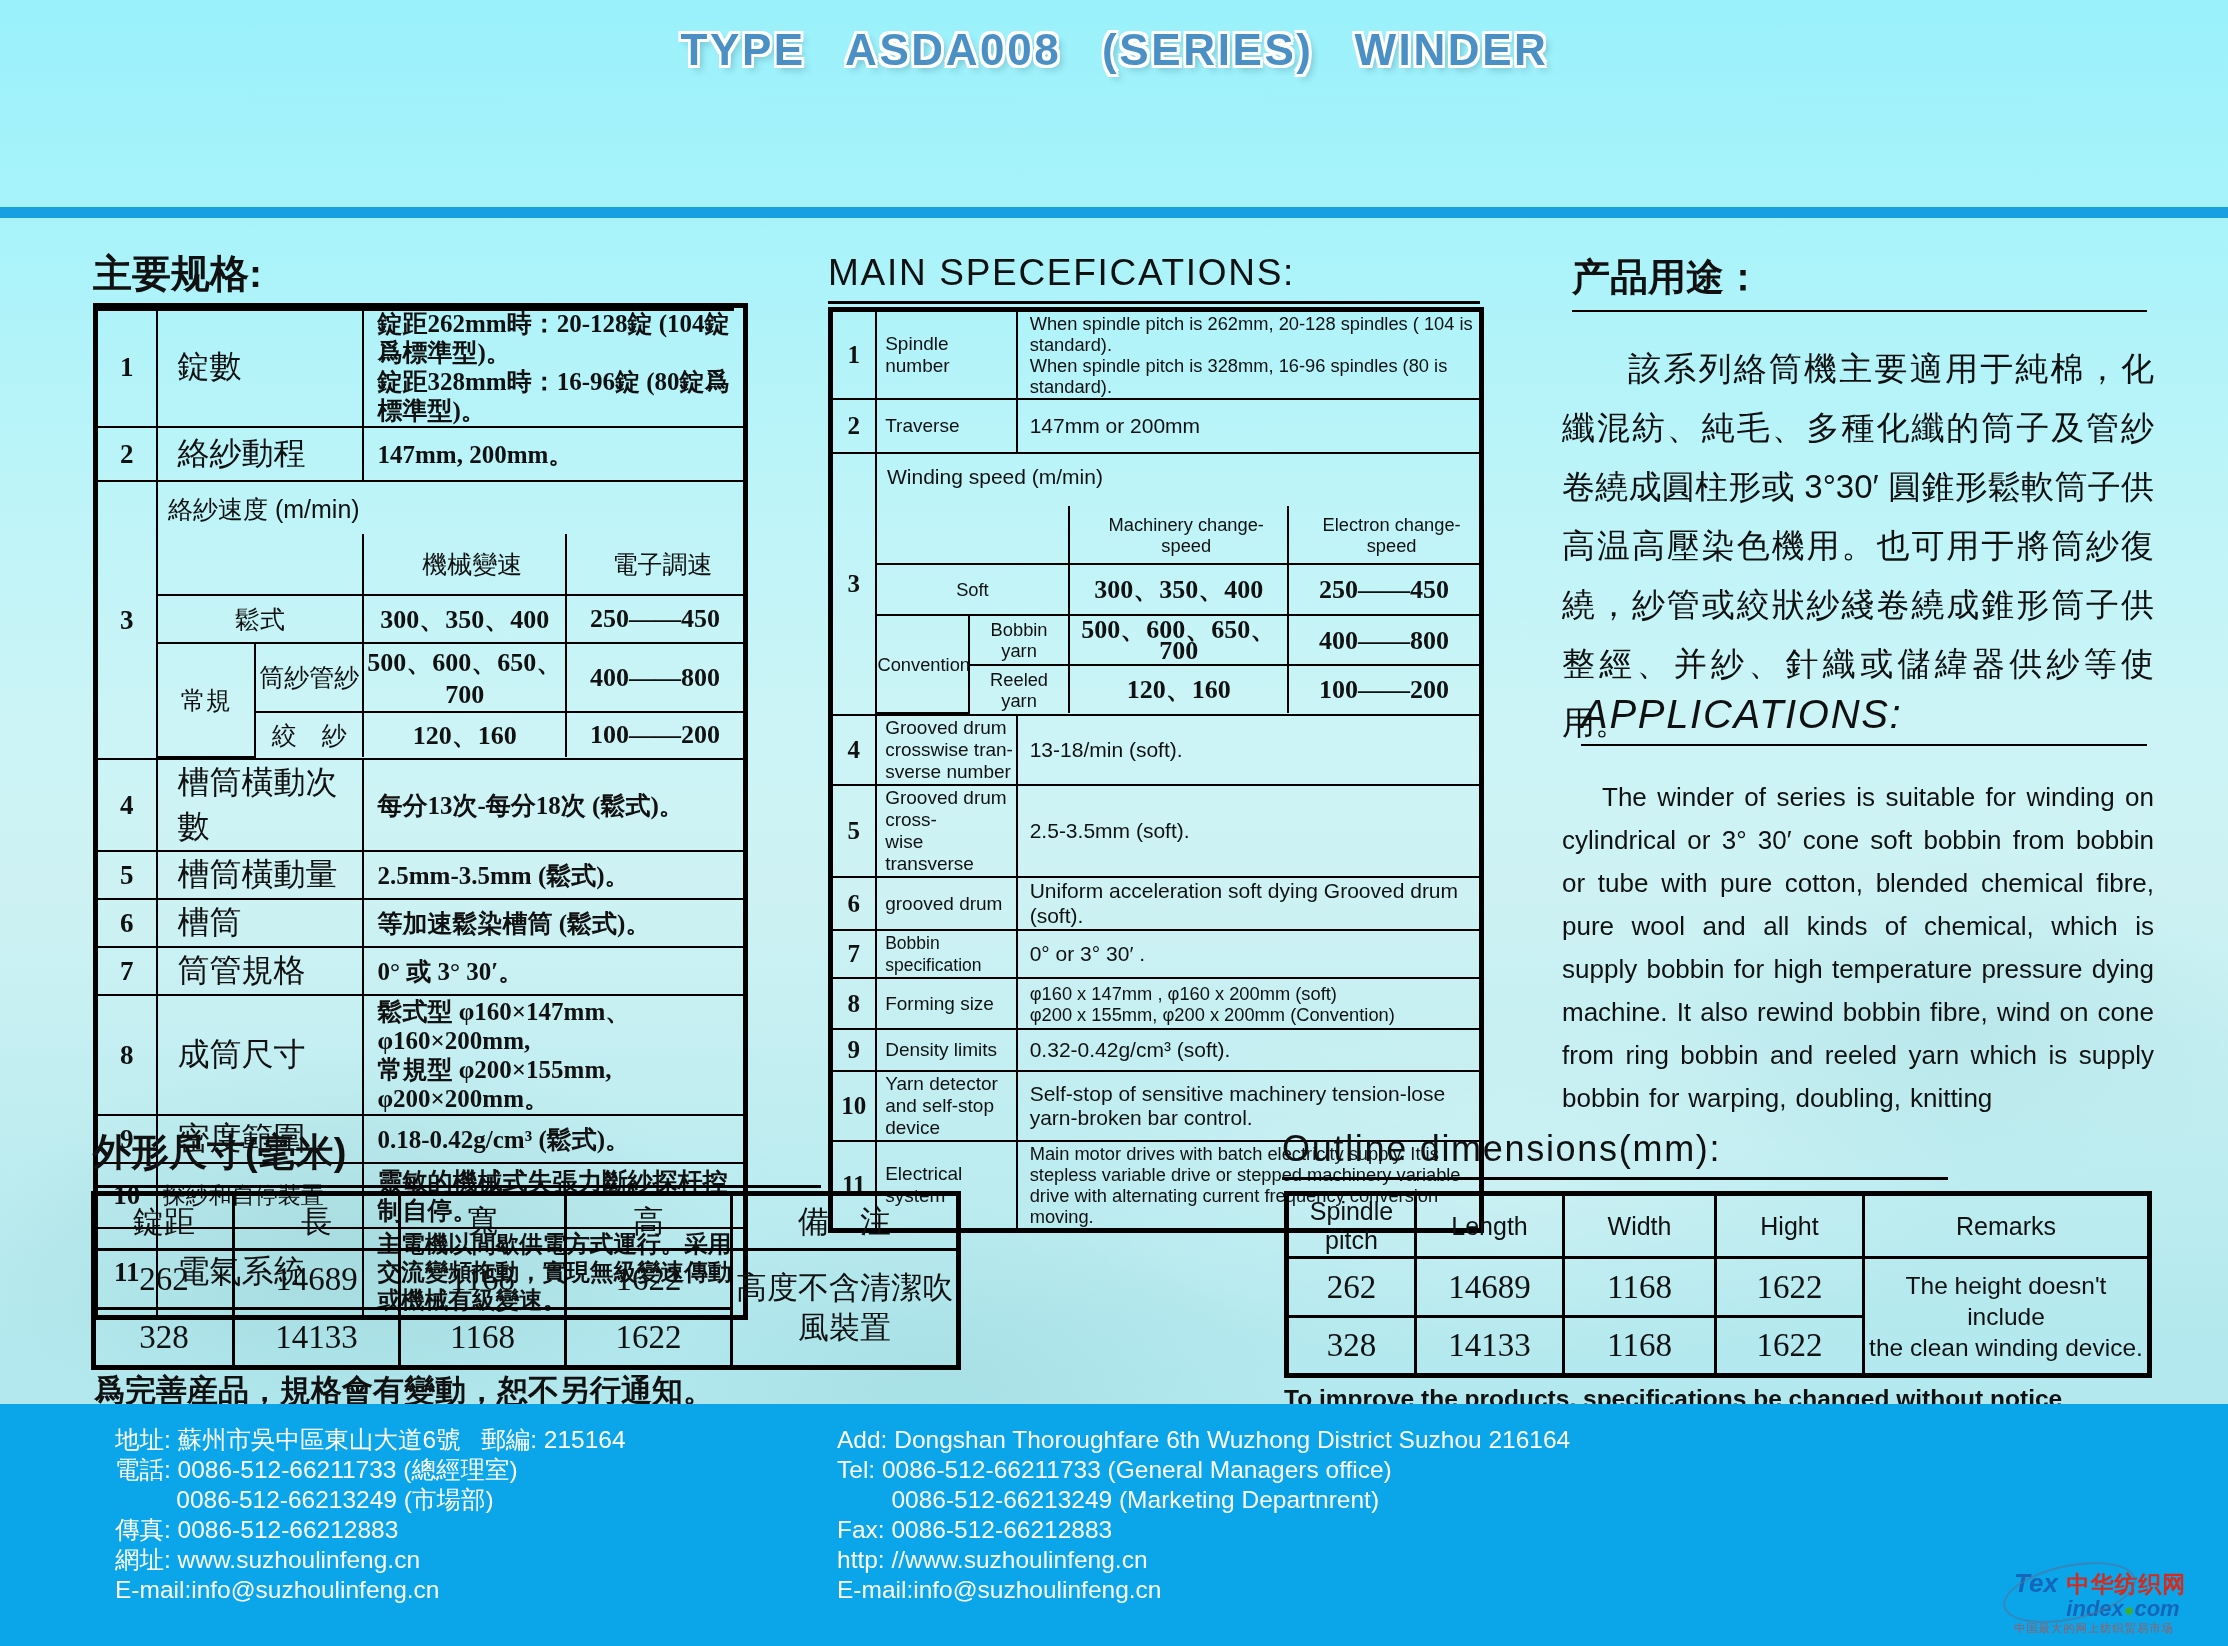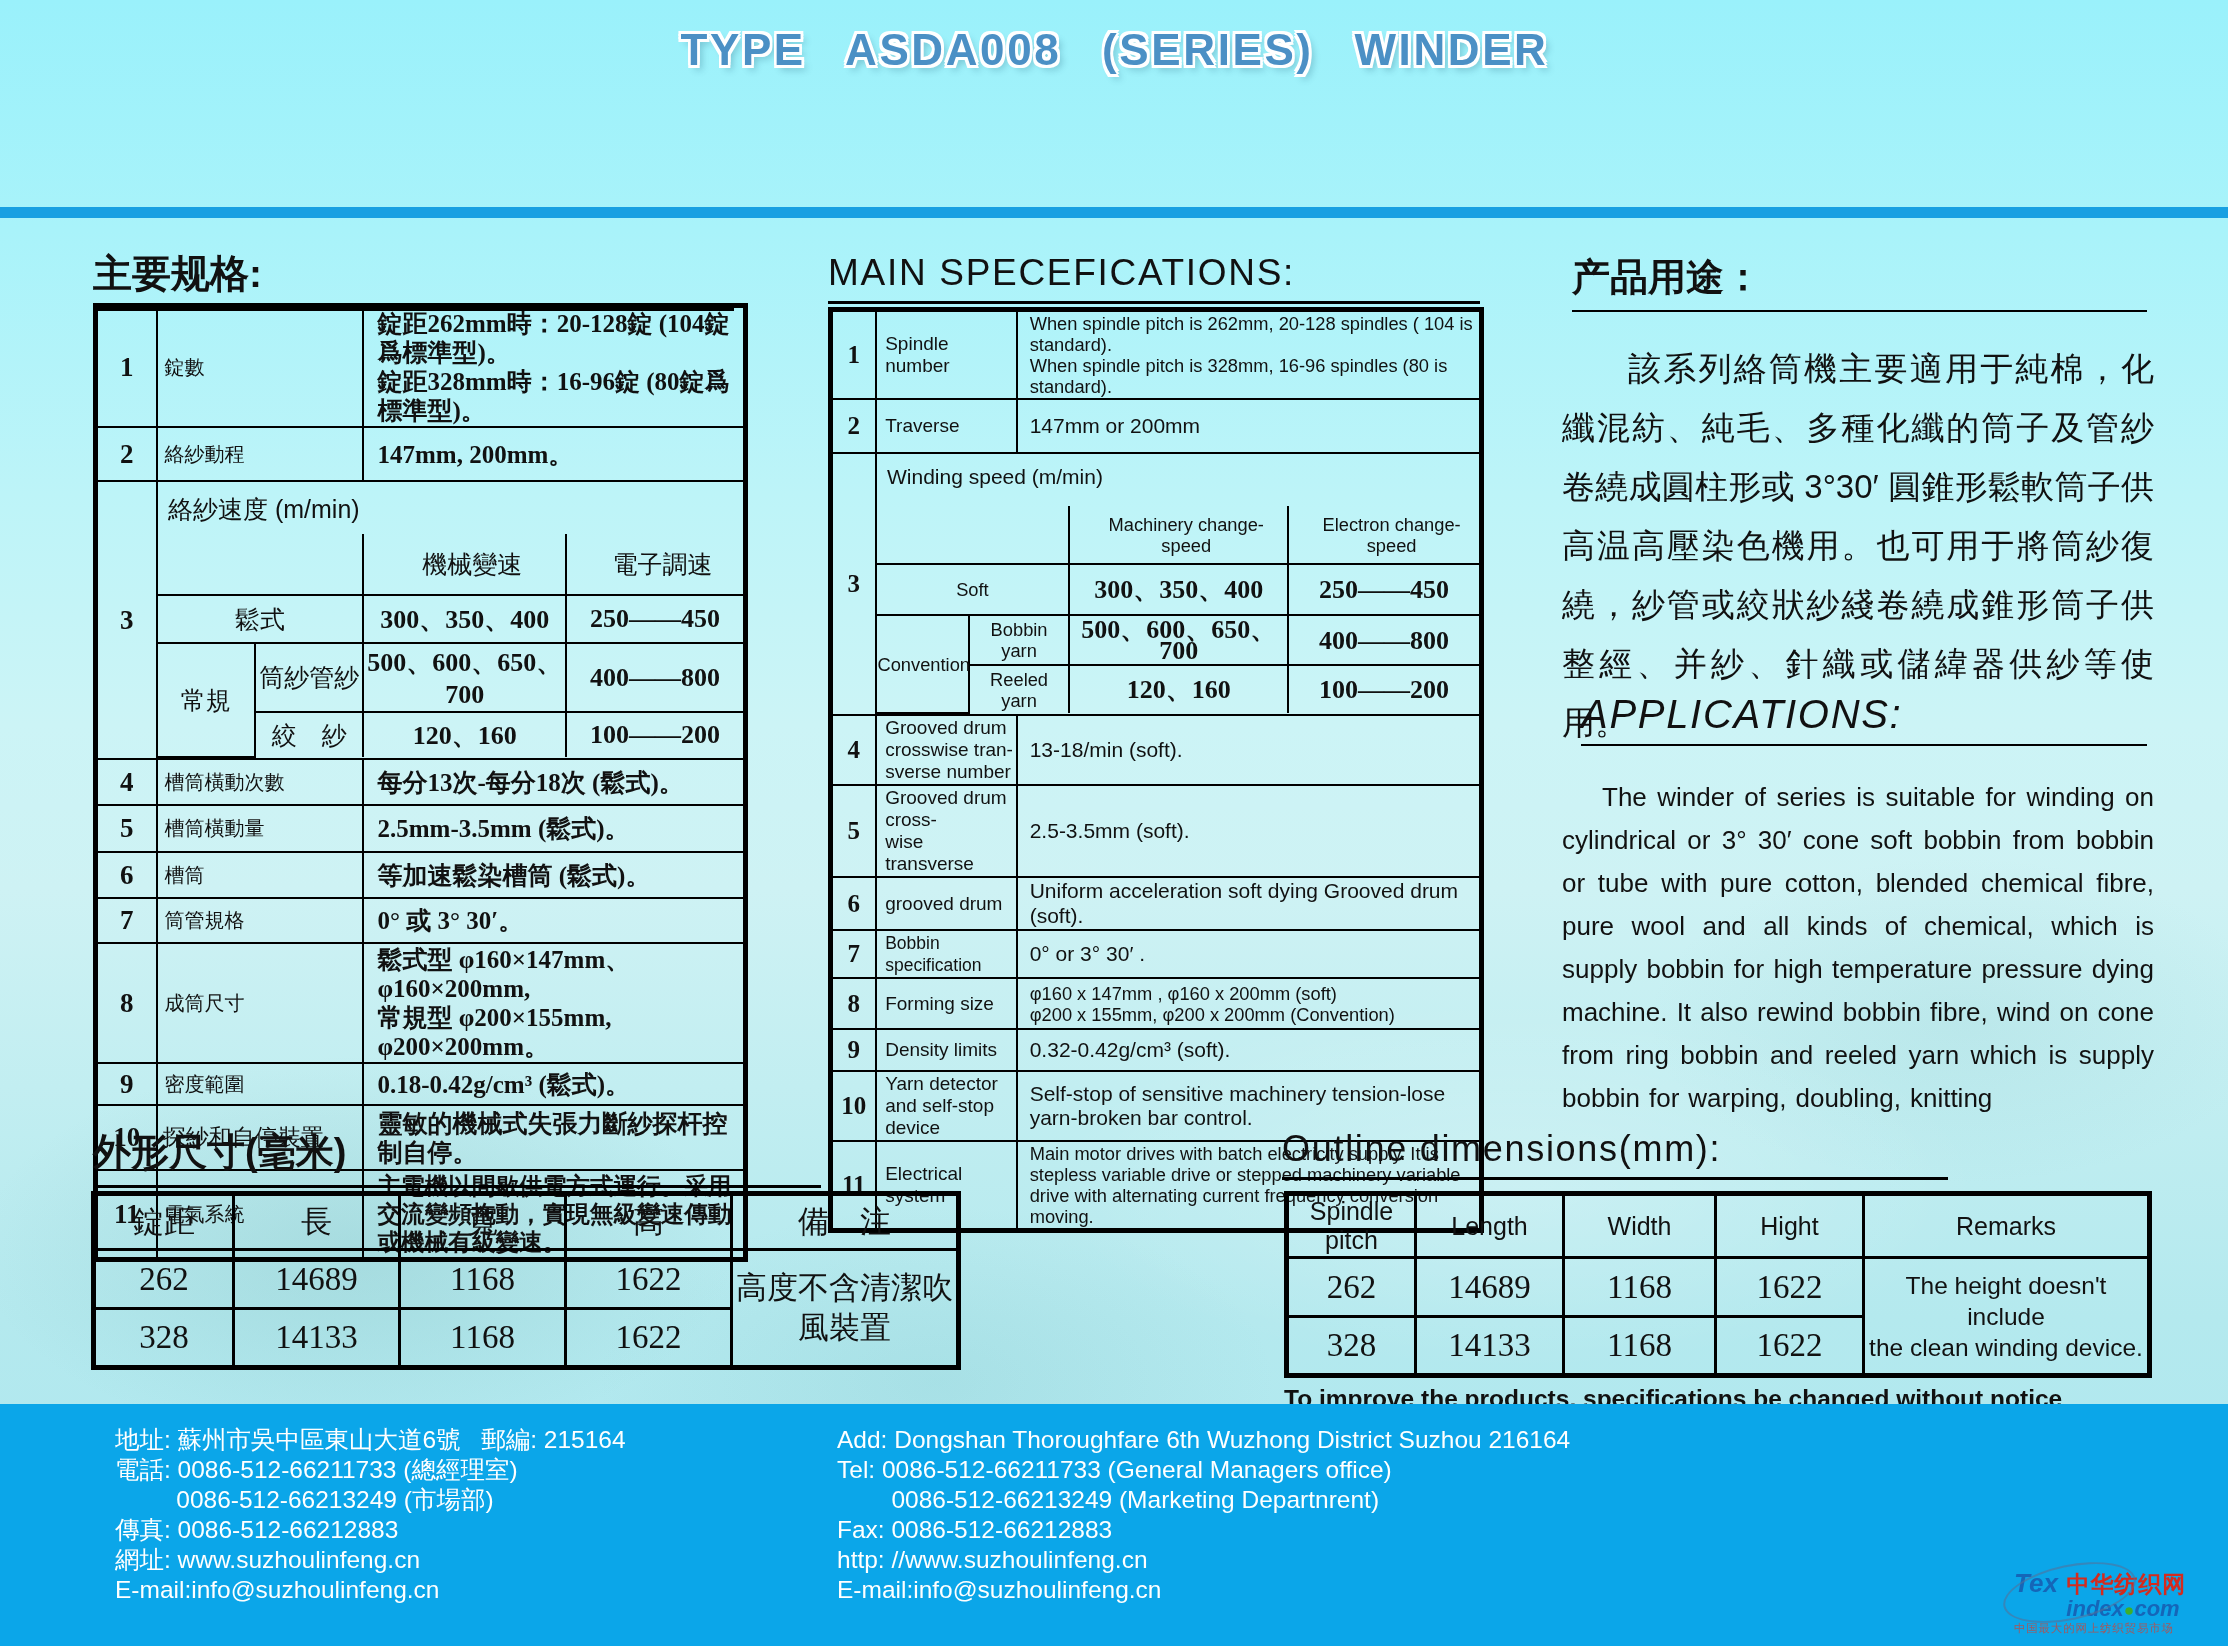--- a/index.html
+++ b/index.html
@@ -55,21 +55,21 @@
 
   
   table{border-collapse:collapse;table-layout:fixed;}
   .spec td{border:2.6px solid #000;vertical-align:middle;}
   .spec{border:5.2px solid #000;}
   td.no{text-align:center;font-family:"Liberation Serif",serif;font-weight:bold;}
   .pre{white-space:pre-line;}
 
   .t-spec-cn{left:93px;top:303px;width:650px;}
   .t-spec-cn td.no{font-size:27px;}
-  .t-spec-cn td.lbl{font-size:20px;padding-left:7px;}
+  .t-spec-cn td.lbl{font-size:32px;padding-left:20px;}
   .t-spec-cn td.val{font-family:"Liberation Serif",serif;font-weight:bold;font-size:25px;line-height:29px;padding-left:14px;}
   .r3cell{padding:0 !important;}
   .r3label{font-size:25px;padding:10.5px 0 8.7px 10.5px;height:33px;}
   .nested{width:100%;border-collapse:collapse;table-layout:fixed;}
   .nested td{border:2.6px solid #000;vertical-align:middle;text-align:center;}
   .nested tr:first-child td{border-top:none;padding-left:16px;}
   .nested td:first-child{border-left:none;margin-top:21px;}
   .nested td:last-child{border-right:none;}
   .nested tr:last-child td{border-bottom:none;}
   .t-spec-cn .nested td{font-size:25px;}
@@ -368,20 +368,21 @@
 風裝置</td>
     </tr>
     <tr style="height:59px">
       <td class="num">328</td>
       <td class="num">14133</td>
       <td class="num">1168</td>
       <td class="num">1622</td>
     </tr>
   </tbody>
     </table>
+  <div class="abs note-cn">爲完善産品，規格會有變動，恕不另行通知。</div>
 
   <div class="abs sec-head en h-dims-en">Outline dimensions(mm):</div>
   <table class="abs dims t-dims-en">
     <colgroup>
         <col style="width:129px">
         <col style="width:148px">
         <col style="width:152px">
         <col style="width:148px">
         <col style="width:286px">
       </colgroup>

